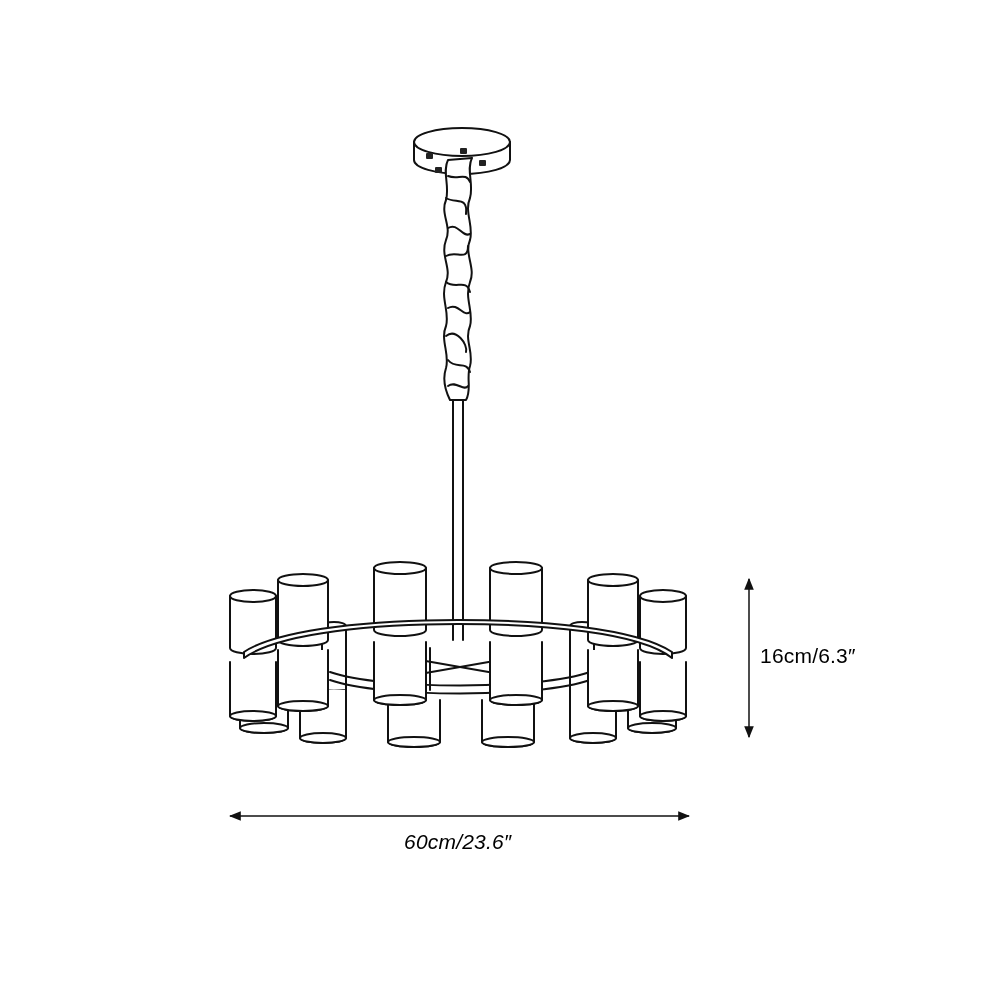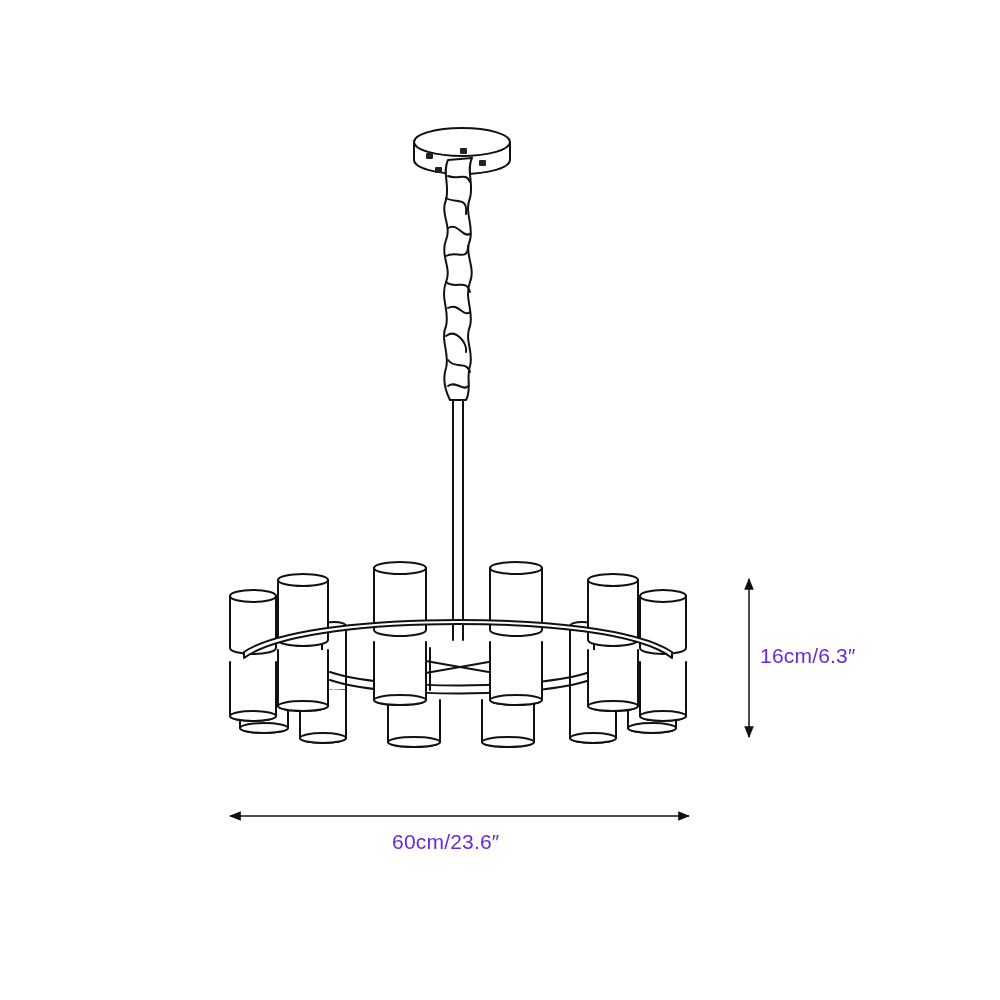--- a/index.html
+++ b/index.html
@@ -1,20 +1,20 @@
 <!DOCTYPE html>
 <html><head>
 <meta charset="utf-8">
 <style>
   html, body { margin: 0; padding: 0; background: #ffffff; }
   body { width: 1000px; height: 1000px; position: relative; overflow: hidden; font-family: "Liberation Sans", sans-serif; }
   #drawing { position: absolute; left: 0; top: 0; width: 1000px; height: 1000px; }
-  .dim-label { position: absolute; font-family: "Liberation Sans", sans-serif; font-size: 21px; color: #6d28d9; letter-spacing: 0.2px; white-space: nowrap; }
+  .dim-label { position: absolute; font-family: "Liberation Sans", sans-serif; font-size: 21px; color: #000000; letter-spacing: 0.2px; white-space: nowrap; }
   #height-label { left: 760px; top: 644px; }
-  #width-label { left: 392px; top: 830px; }
+  #width-label { left: 404px; top: 830px; font-style: italic; }
 </style>
 </head>
 <body>
 
 <svg id="drawing" viewBox="0 0 1000 1000" xmlns="http://www.w3.org/2000/svg">
   <defs>
     <marker id="arrow" viewBox="0 0 10 10" refX="9" refY="5" markerWidth="8" markerHeight="8" orient="auto-start-reverse">
       <path d="M0,1 L10,5 L0,9 Z" fill="#111"></path>
     </marker>
   </defs>

